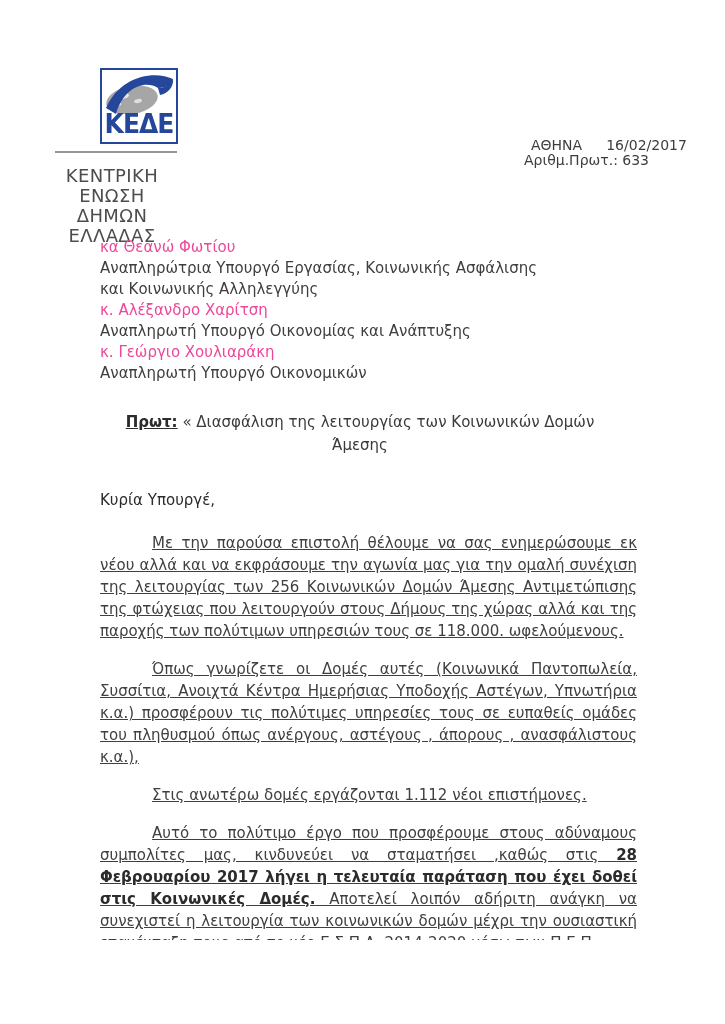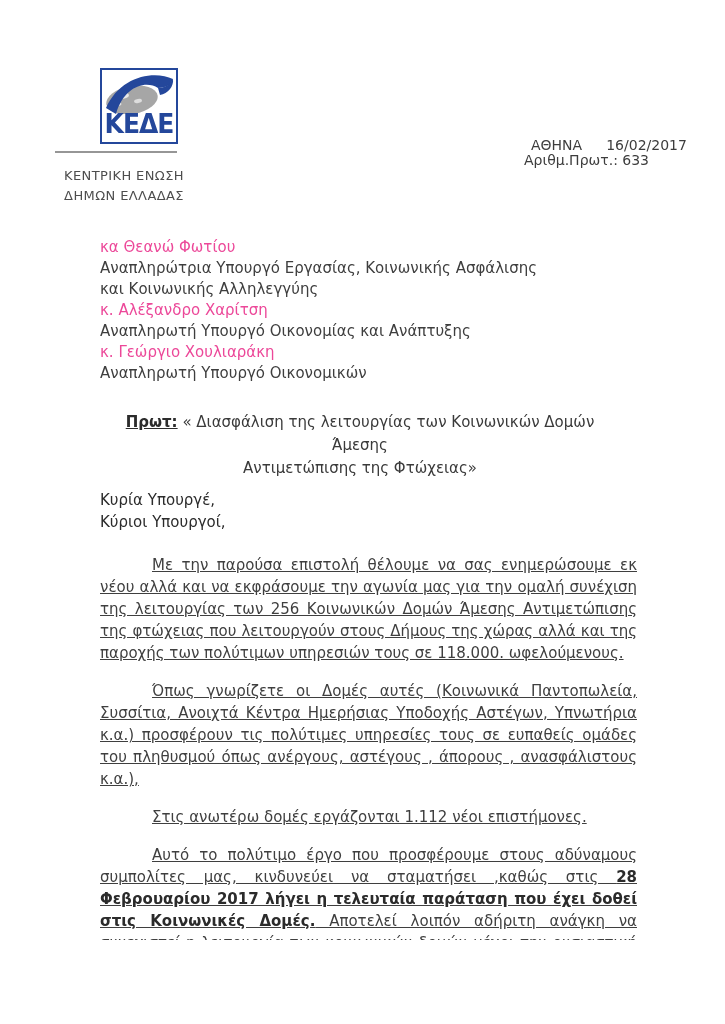--- a/index.html
+++ b/index.html
@@ -36,24 +36,24 @@
     transform: scaleY(1.08);
   }
   .logo-divider {
     position: absolute;
     left: 55px; top: 151px;
     width: 122px; height: 2px;
     background: #969696;
   }
   .org-name {
     position: absolute;
-    left: 56px; top: 166px;
+    left: 44px; top: 166px;
     width: 136px;
     text-align: center;
-    font-size: 13px;
+    font-size: 18px;
     line-height: 20px;
     letter-spacing: 0.4px;
     color: #4d4d4d;
   }
 
   .ref-block { position: absolute; left: 531px; top: 137px; font-size: 14px; color: #3d3d3d; }
   .city-date { display: flex; gap: 24px; }
   .protocol { position: absolute; left: 524px; top: 152px; font-size: 14px; color: #3d3d3d; }
 
   
@@ -145,27 +145,25 @@
       <div class="recipient-title">Αναπληρωτή Υπουργό Οικονομίας και Ανάπτυξης</div>
     </div>
     <div>
       <div class="recipient-name">κ. Γεώργιο Χουλιαράκη</div>
       <div class="recipient-title">Αναπληρωτή Υπουργό Οικονομικών</div>
     </div>
   </div>
 
   <div class="subject">
     <div><span class="subject-label">Πρωτ:</span><span> « Διασφάλιση της λειτουργίας των Κοινωνικών Δομών Άμεσης</span></div>
-    <div>Αντιμετώπισης της Φτώχειας»</div>
   </div>
 
   <div class="letter-body">
     <div class="salutation">
       <div>Κυρία Υπουργέ,</div>
-      <div>Κύριοι Υπουργοί,</div>
     </div>
     <p>Με την παρούσα επιστολή θέλουμε να σας ενημερώσουμε εκ νέου αλλά και να εκφράσουμε την αγωνία μας για την ομαλή συνέχιση της λειτουργίας των 256 Κοινωνικών Δομών Άμεσης Αντιμετώπισης της φτώχειας που λειτουργούν στους Δήμους της χώρας αλλά και της παροχής των πολύτιμων υπηρεσιών τους σε 118.000. ωφελούμενους.</p>
     <p>Όπως γνωρίζετε οι Δομές αυτές (Κοινωνικά Παντοπωλεία, Συσσίτια, Ανοιχτά Κέντρα Ημερήσιας Υποδοχής Αστέγων, Υπνωτήρια κ.α.) προσφέρουν τις πολύτιμες υπηρεσίες τους σε ευπαθείς ομάδες του πληθυσμού όπως ανέργους, αστέγους , άπορους , ανασφάλιστους κ.α.),</p>
     <p class="single-line">Στις ανωτέρω δομές εργάζονται 1.112 νέοι επιστήμονες.</p>
     <p><span>Αυτό το πολύτιμο έργο που προσφέρουμε στους αδύναμους συμπολίτες μας, κινδυνεύει να σταματήσει ,καθώς στις </span><span class="bold-run">28 Φεβρουαρίου 2017 λήγει η τελευταία παράταση που έχει δοθεί στις Κοινωνικές Δομές.</span><span> Αποτελεί λοιπόν αδήριτη ανάγκη να συνεχιστεί η λειτουργία των κοινωνικών δομών μέχρι την ουσιαστική επανένταξη τους από το νέο Ε.Σ.Π.Α. 2014-2020 μέσω των Π.Ε.Π.</span></p>
   </div>
 
   <div class="bottom-mark"></div>
 
 </div>

